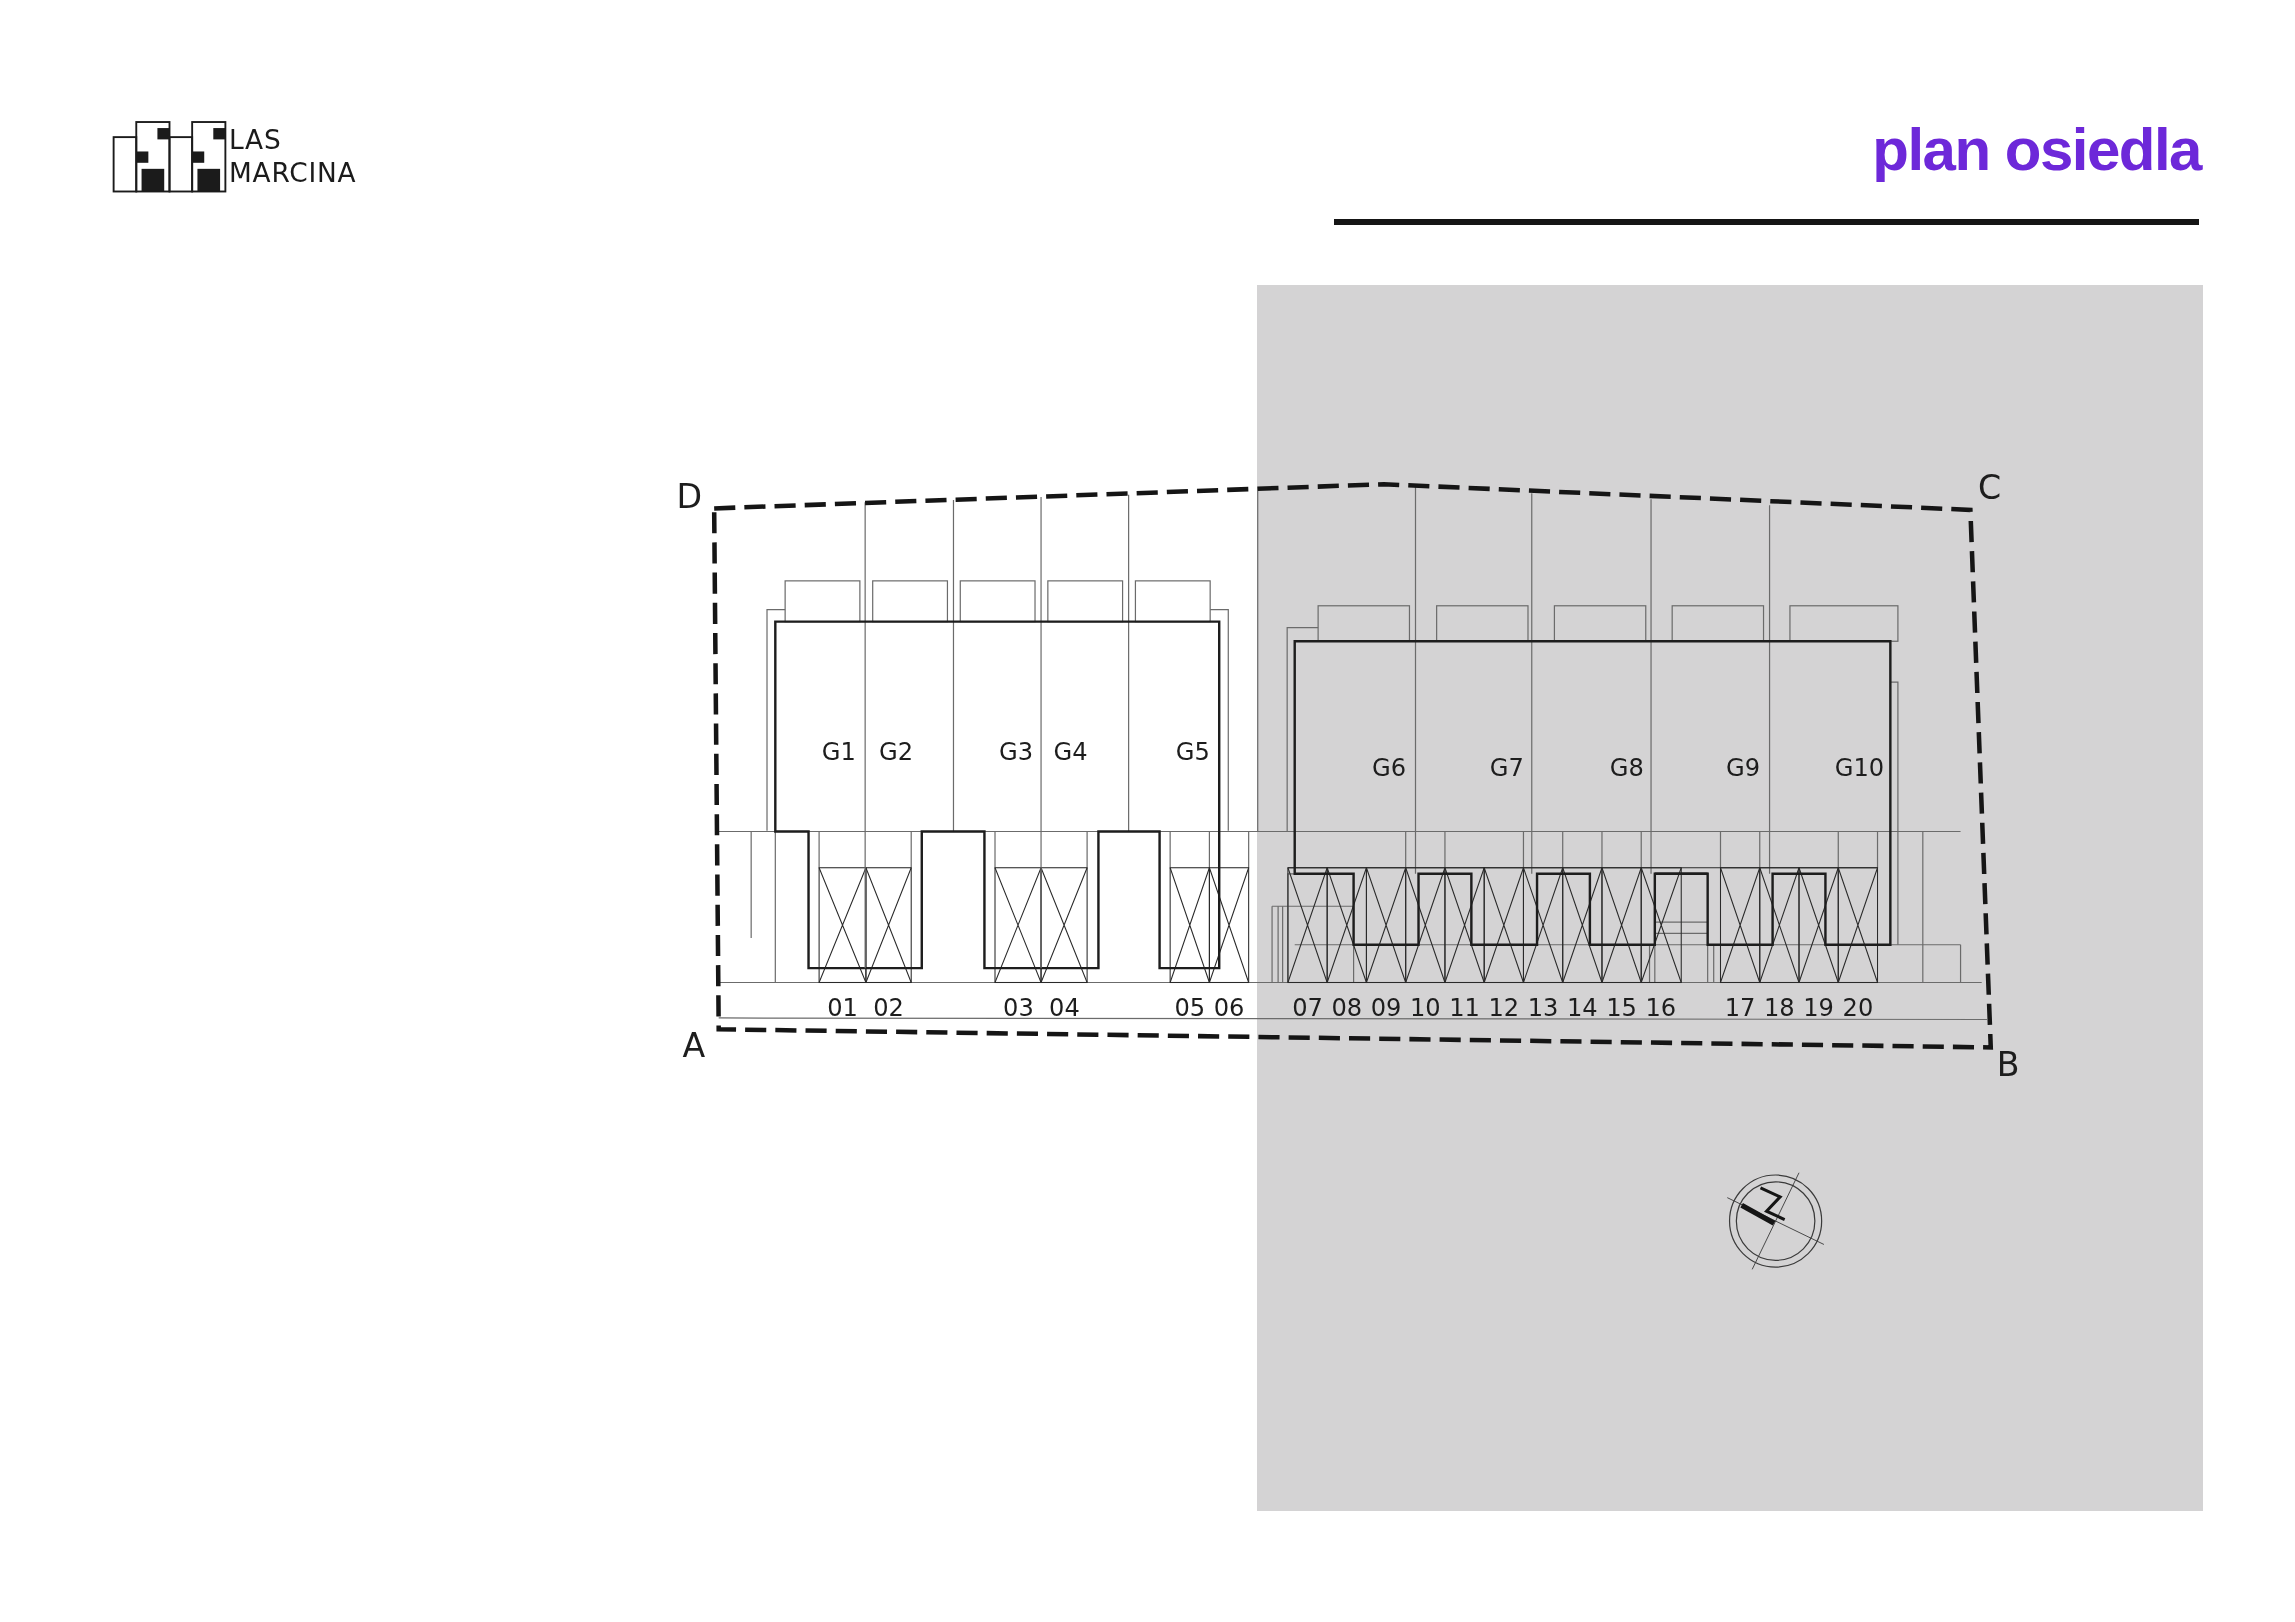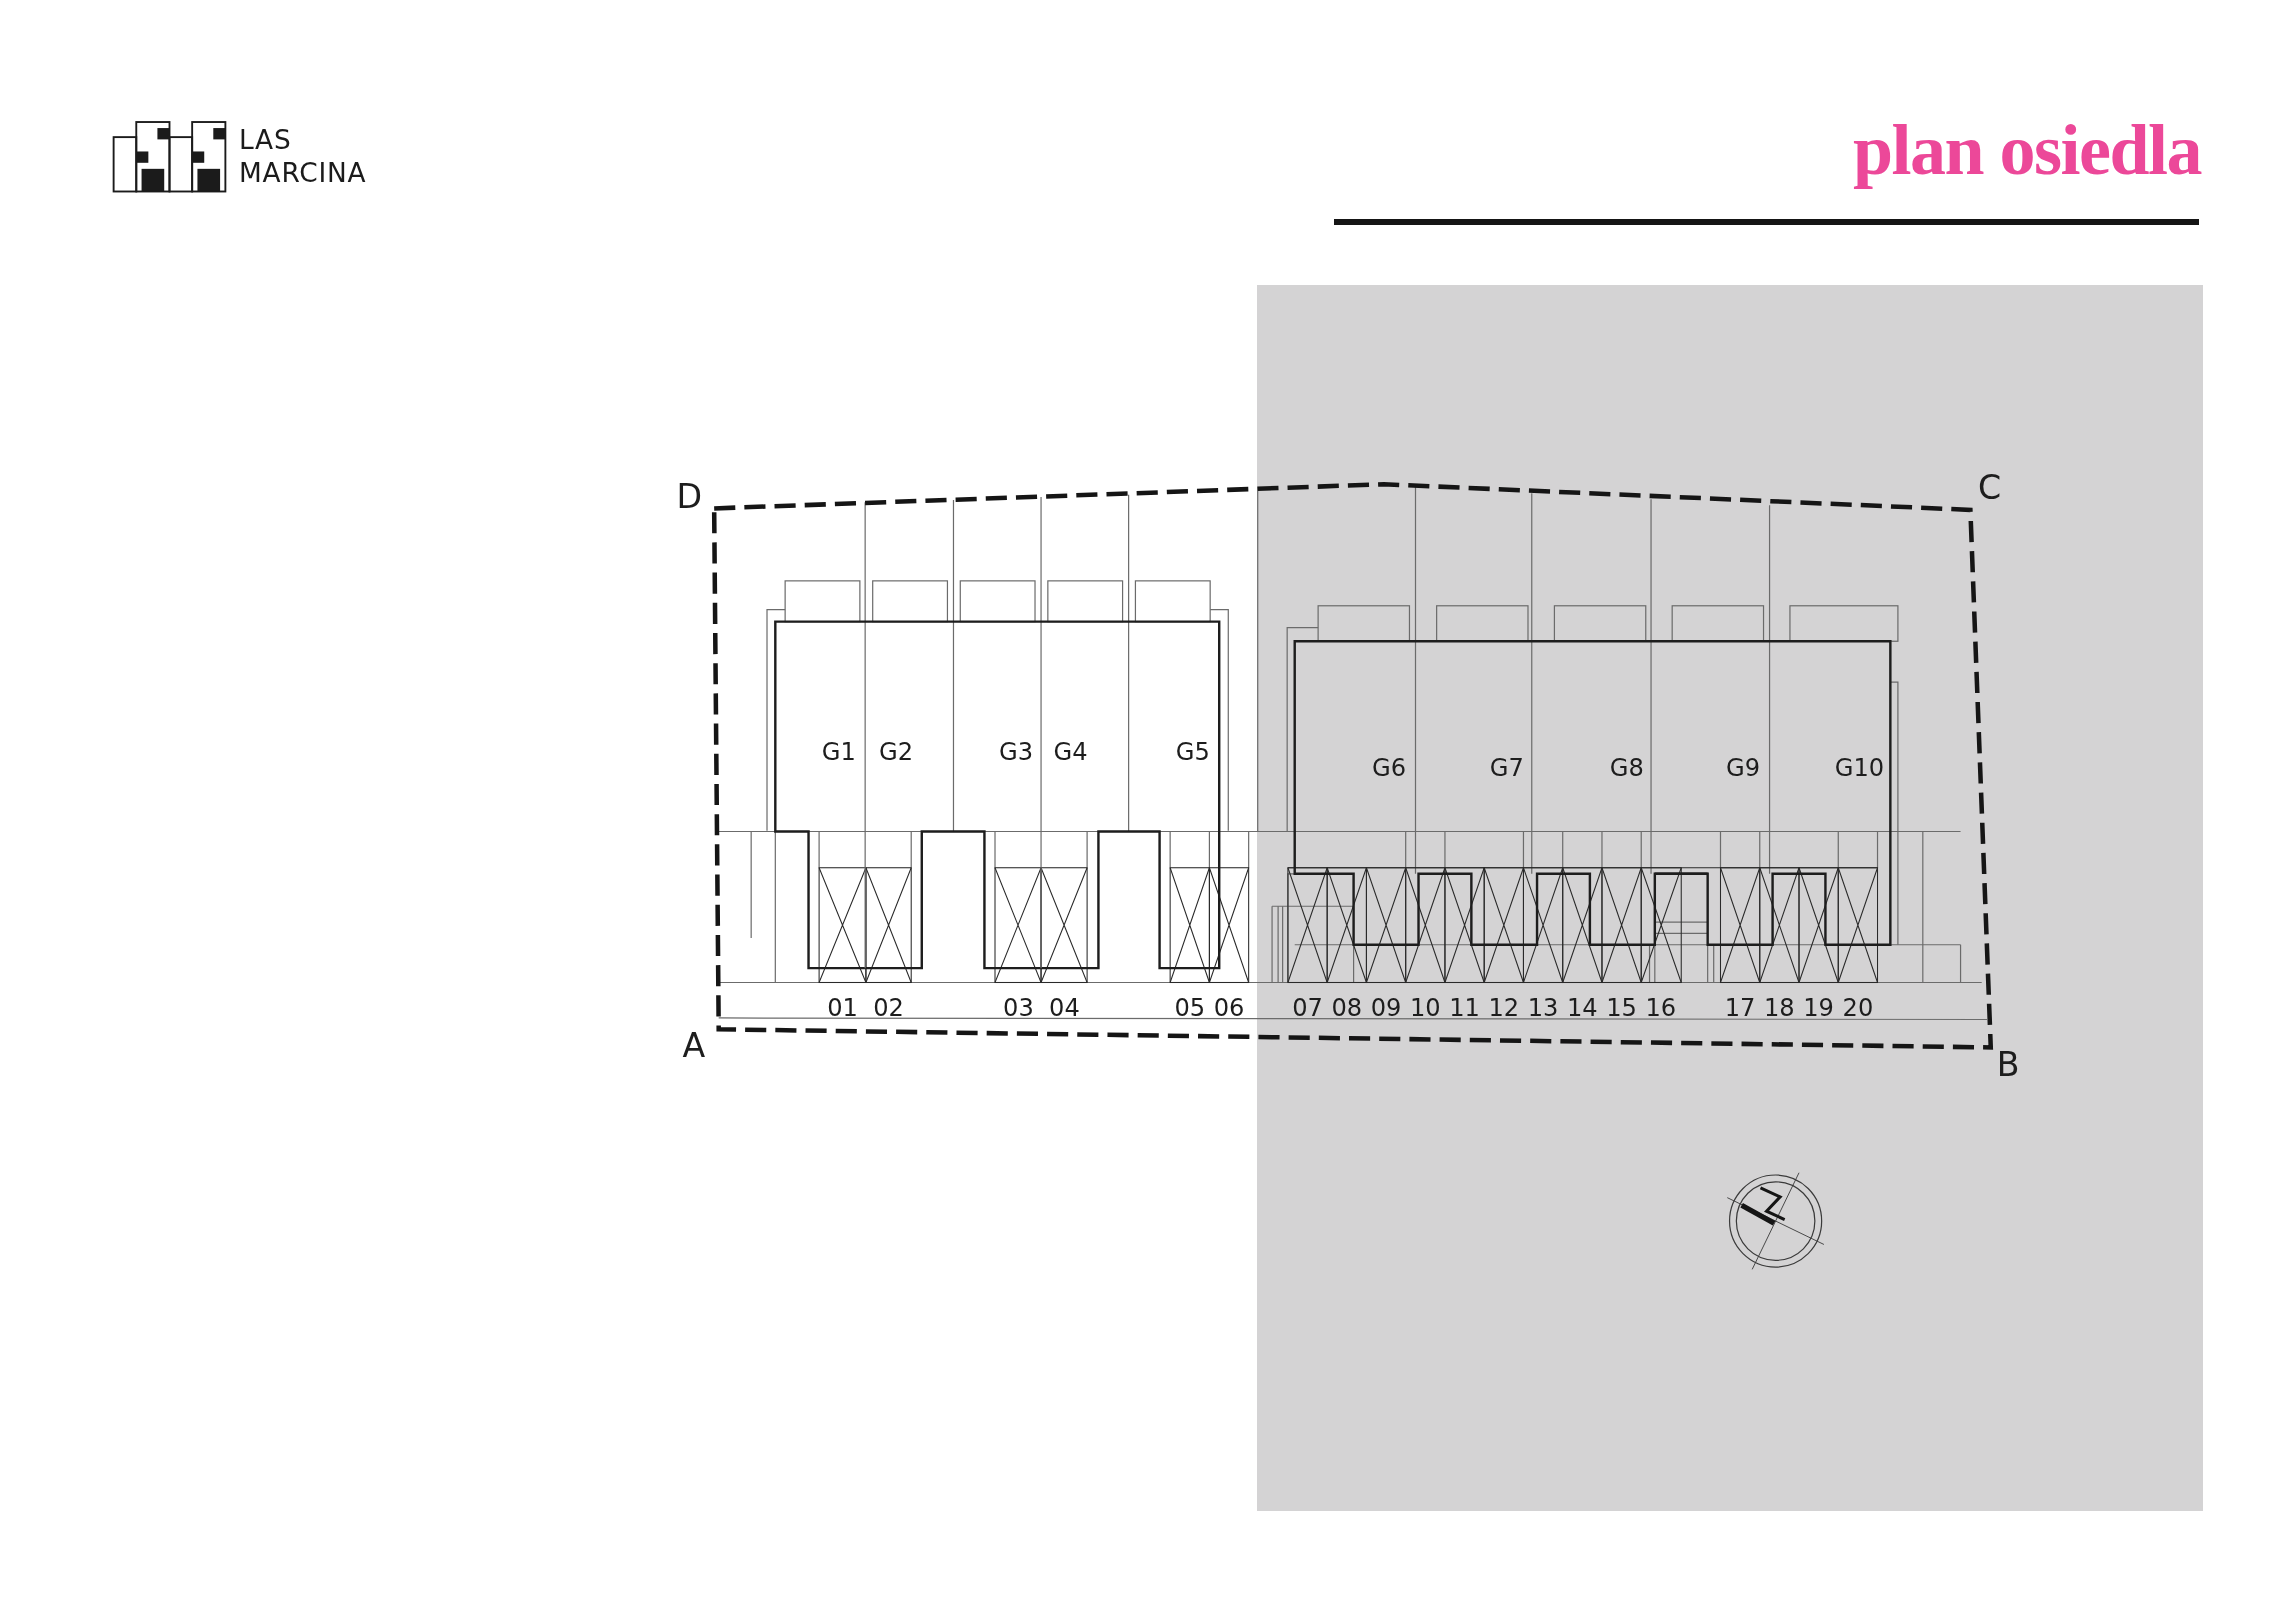--- a/index.html
+++ b/index.html
@@ -1,20 +1,20 @@
 <!DOCTYPE html>
 <html style="font-size:12px"><head>
 <meta charset="utf-8">
 <style>
   html, body { margin: 0; padding: 0; background: #ffffff; }
   body { width: 2295px; height: 1623px; position: relative; overflow: hidden; font-family: "Liberation Sans", sans-serif; }
   .logo { position: absolute; left: 112px; top: 119px; display: flex; align-items: center; }
   .logo-mark { width: 115px; height: 74px; }
-  .logo-text { margin-left: 12px; font-family: "DejaVu Sans", sans-serif; font-size: 26.4px; line-height: 33px; color: #1b1b1b; letter-spacing: 0.8px; }
-  .title { position: absolute; right: 94px; top: 97px; font-family: Liberation Serif, serif; font-weight: bold; font-size: 72px; line-height: 106px; color: #ec4899; letter-spacing: -1.5px; }
+  .logo-text { margin-left: 2px; font-family: "DejaVu Sans", sans-serif; font-size: 26.4px; line-height: 33px; color: #1b1b1b; letter-spacing: 0.8px; }
+  .title { position: absolute; right: 94px; top: 97px; font-family: Liberation Sans, sans-serif; font-weight: bold; font-size: 60px; line-height: 106px; color: #6d28d9; letter-spacing: -1.5px; }
   .title-rule { position: absolute; left: 1334px; top: 219px; width: 865px; height: 6px; background: #151515; }
   .gray-panel { position: absolute; left: 1257px; top: 285px; width: 946px; height: 1226px; background: #d4d3d4; }
   svg.plan { position: absolute; left: 0; top: 0; width: 2295px; height: 1623px; }
   .lbl { font-family: "DejaVu Sans", sans-serif; fill: #1d1d1d; }
 </style>
 </head>
 <body>
 
 <div class="logo">
   <svg class="logo-mark" viewBox="0 0 152 98">

